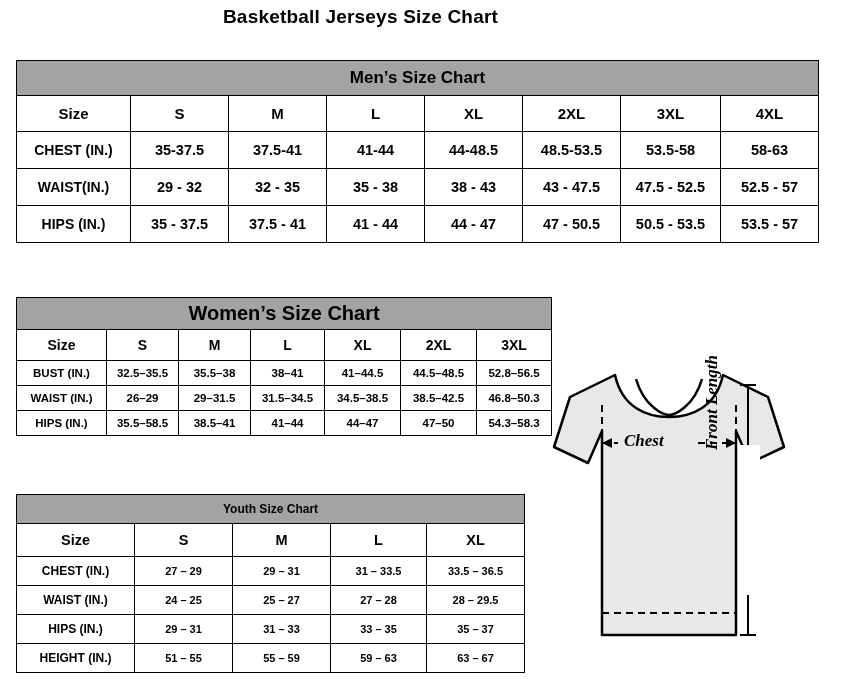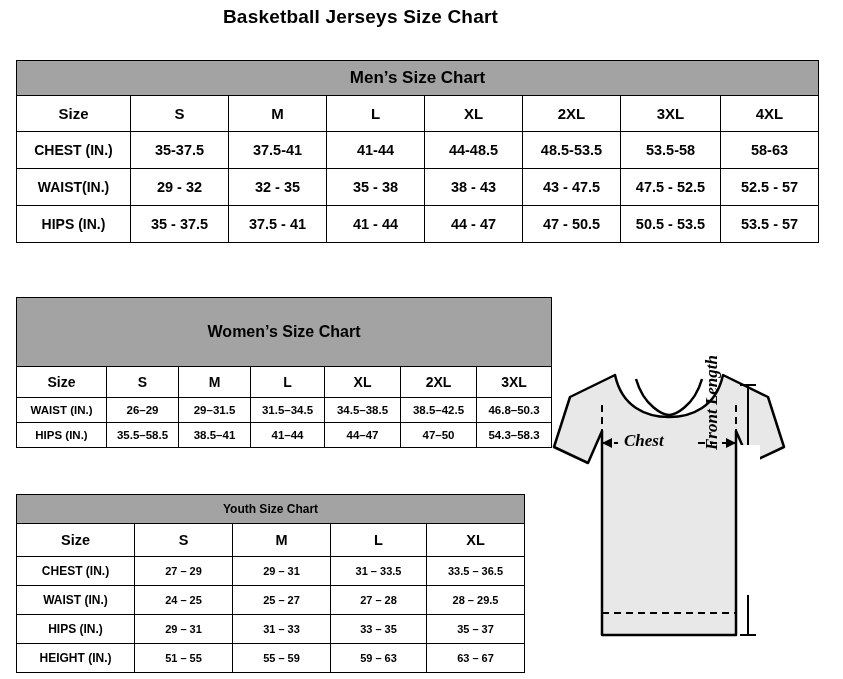--- a/index.html
+++ b/index.html
@@ -63,21 +63,21 @@
     font-size: 14px;
   }
 
   
   #womens-table {
     position: absolute;
     left: 16px;
     top: 297px;
     width: 535px;
   }
-  #womens-table .tbl-caption td { font-size: 16px; padding: 25px 0; }
+  #womens-table .tbl-caption td { font-size: 20px; padding: 4px 0; }
   #womens-table .hdr td {
     font-size: 14px;
     padding: 7px 0;
   }
   #womens-table .row td {
     font-size: 11.5px;
     padding: 6px 0;
   }
   #womens-table .row td.rowlabel {
     font-size: 11.5px;
@@ -211,20 +211,29 @@
     <tr class="hdr">
       <td>Size</td>
       <td>S</td>
       <td>M</td>
       <td>L</td>
       <td>XL</td>
       <td>2XL</td>
       <td>3XL</td>
     </tr>
     <tr class="row">
+      <td class="rowlabel">BUST  (IN.)</td>
+      <td>32.5–35.5</td>
+      <td>35.5–38</td>
+      <td>38–41</td>
+      <td>41–44.5</td>
+      <td>44.5–48.5</td>
+      <td>52.8–56.5</td>
+    </tr>
+    <tr class="row">
       <td class="rowlabel">WAIST  (IN.)</td>
       <td>26–29</td>
       <td>29–31.5</td>
       <td>31.5–34.5</td>
       <td>34.5–38.5</td>
       <td>38.5–42.5</td>
       <td>46.8–50.3</td>
     </tr>
     <tr class="row">
       <td class="rowlabel">HIPS  (IN.)</td>

